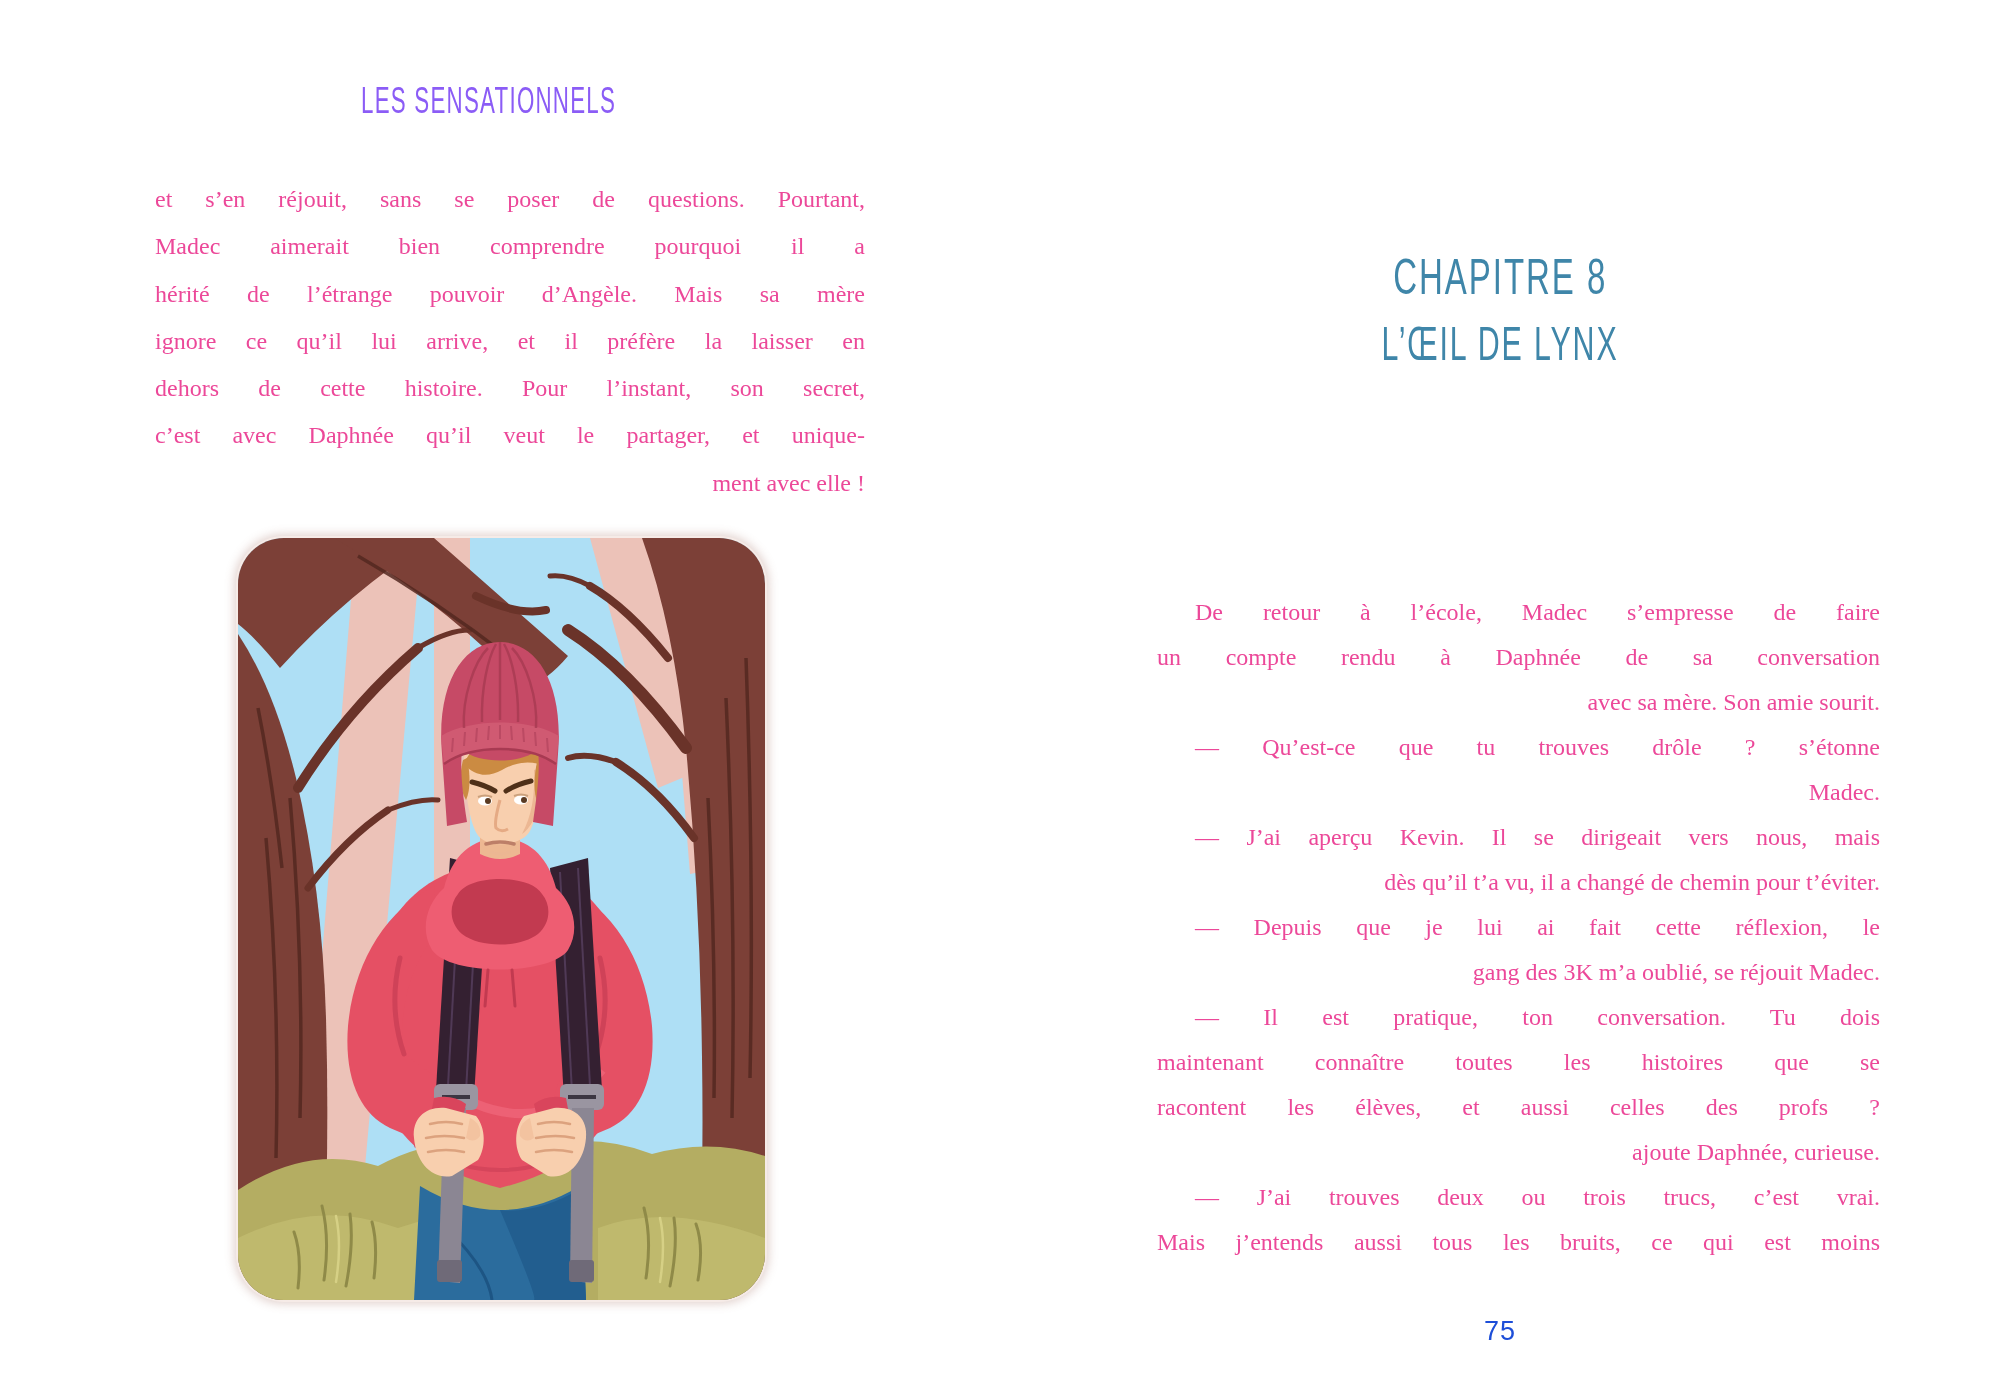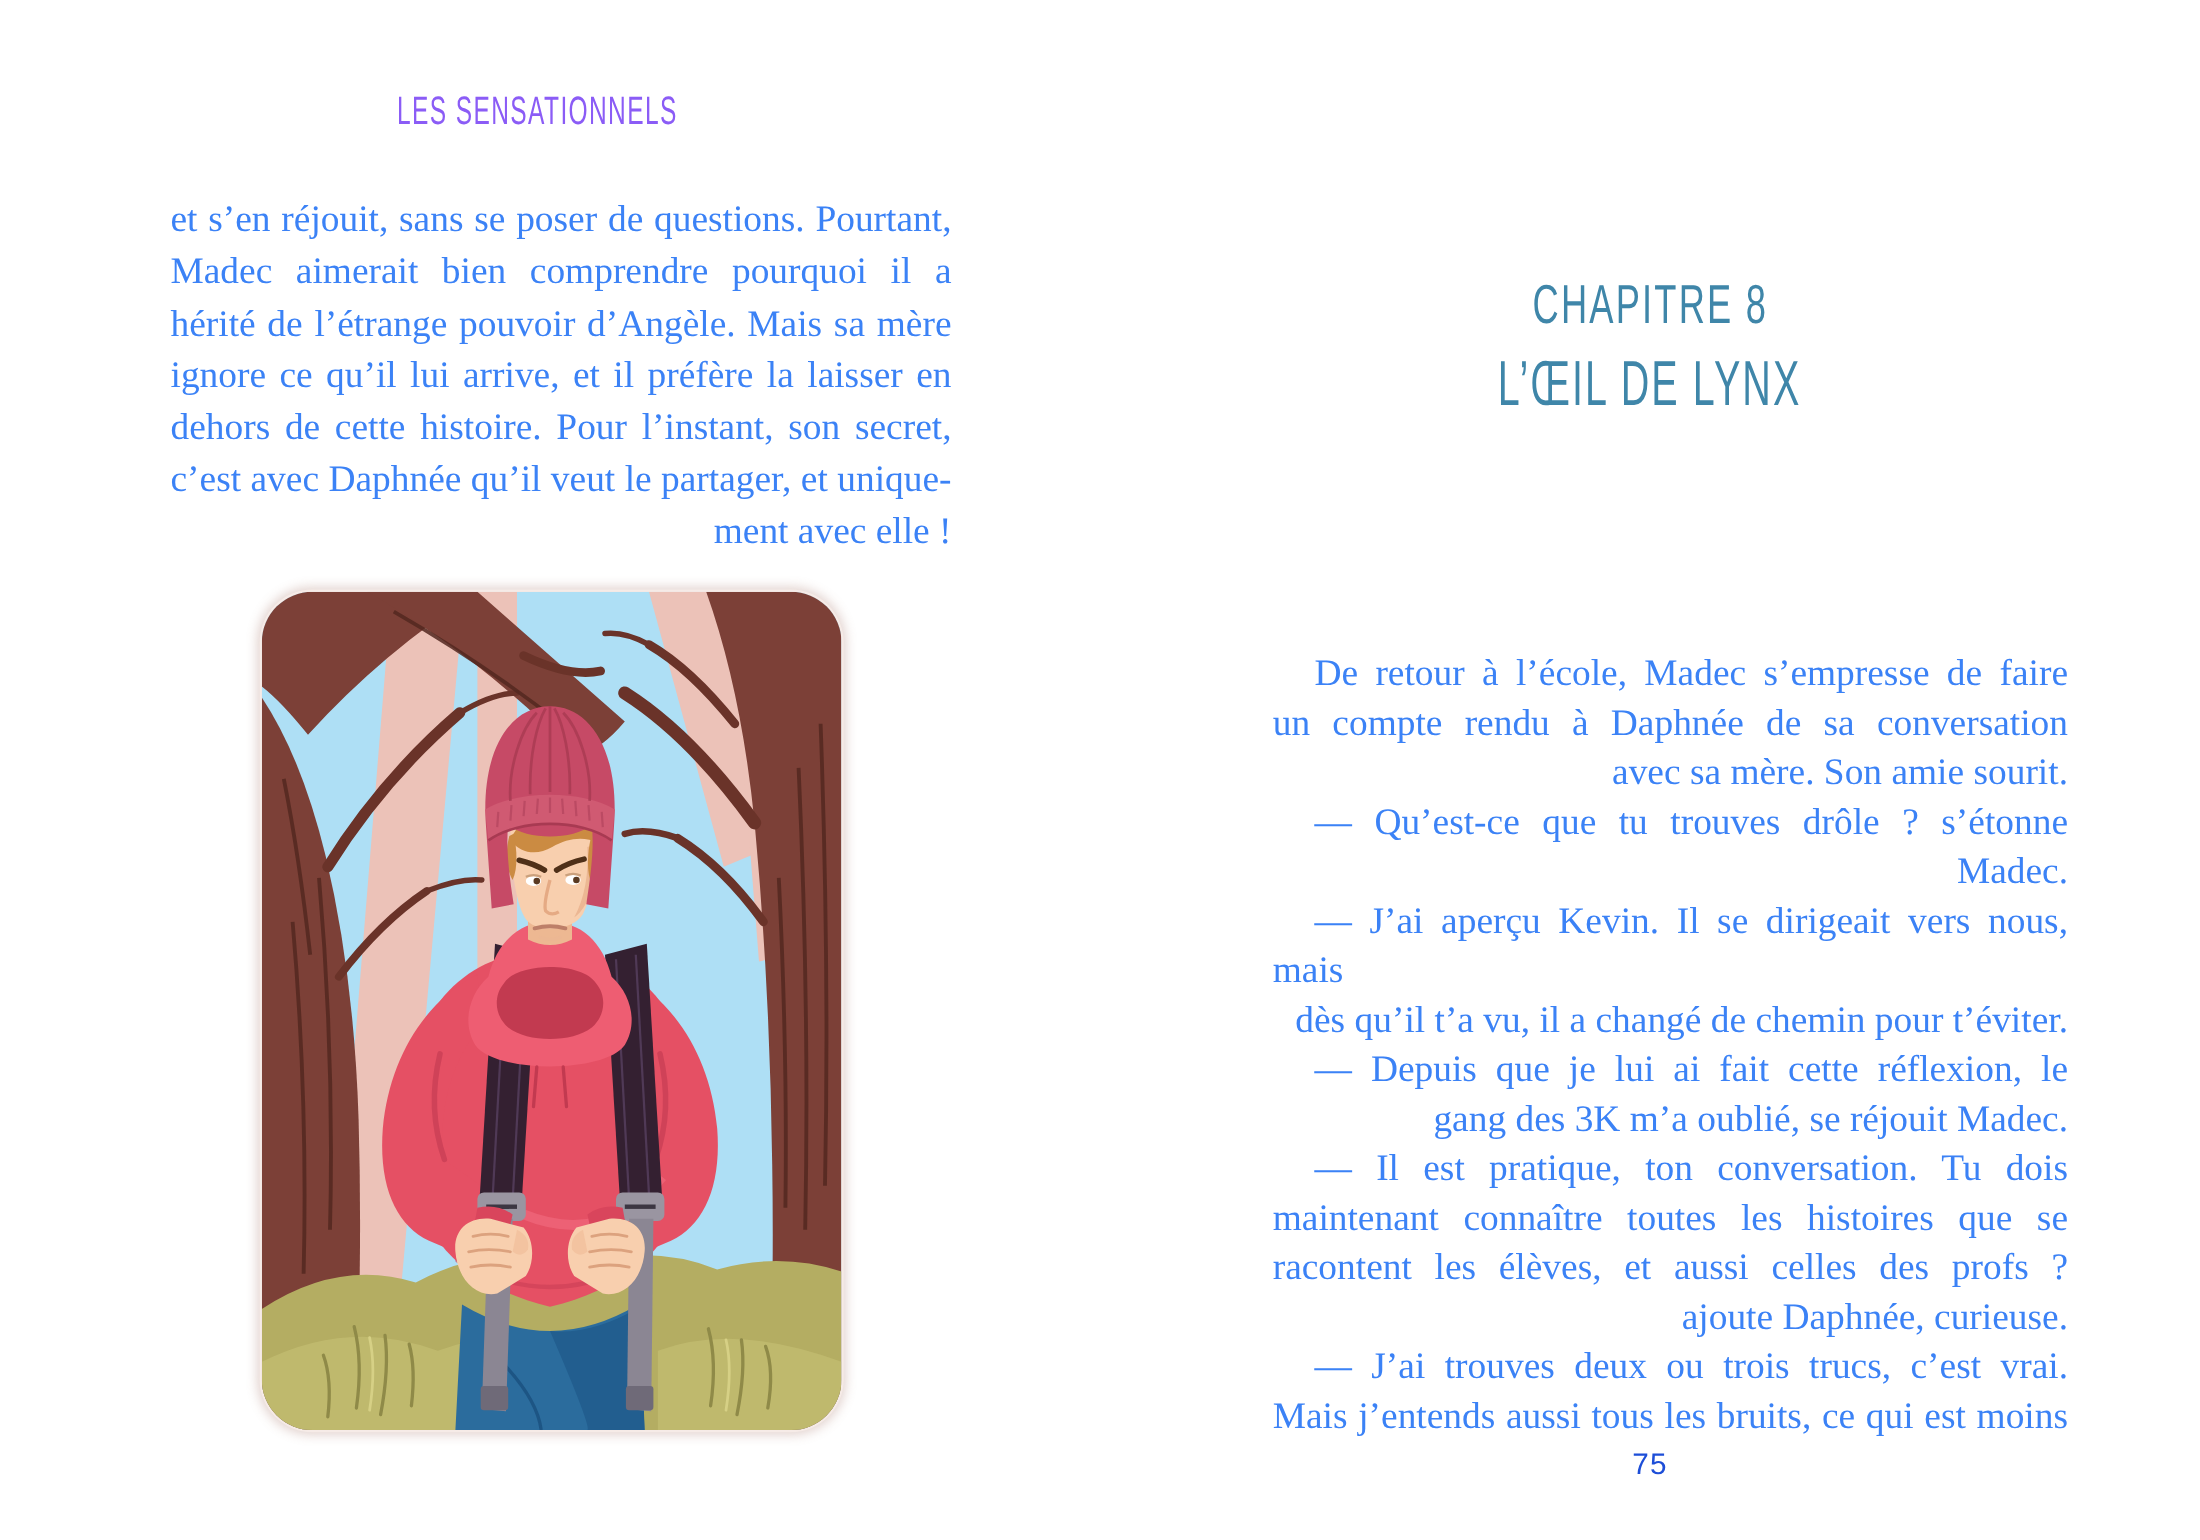--- a/index.html
+++ b/index.html
@@ -9,33 +9,33 @@
   .page.left{left:0;}
   .page.right{left:1000px;}
 
   
   .running-header{position:absolute;left:361px;top:80px;white-space:nowrap;
     font-family:"Liberation Sans",sans-serif;font-weight:400;font-size:36px;
     color:#8b5cf6;letter-spacing:2px;}
   .running-header span{display:inline-block;transform:scaleX(0.62);transform-origin:left center;}
 
   
-  .body-text{position:absolute;font-size:34px;line-height:47.3px;color:#3b82f6;}
+  .body-text{position:absolute;font-size:24px;line-height:47.3px;color:#ec4899;}
   .left-col{left:155px;top:176px;width:710px;}
   .right-col{left:157px;top:590px;width:723px;line-height:45px;}
   .line{text-align:right;}
   .line.j{text-align:justify;text-align-last:justify;}
   .line.ind{text-indent:38px;}
 
   
   .chapter-heading{position:absolute;left:200px;top:248px;width:600px;text-align:center;
     font-family:Liberation Sans, sans-serif;color:#3f86a9;}
   .chapter-label{font-size:50px;letter-spacing:3px;white-space:nowrap;}
   .chapter-label span{display:inline-block;transform:scaleX(0.66);}
-  .chapter-title{font-size:58px;letter-spacing:3px;margin-top:9px;white-space:nowrap;}
+  .chapter-title{font-size:49px;letter-spacing:3px;margin-top:9px;white-space:nowrap;}
   .chapter-title span{display:inline-block;transform:scaleX(0.62);}
 
   
   .page-number{position:absolute;left:400px;top:1316px;width:200px;text-align:center;
     font-family:"Liberation Sans",sans-serif;font-size:27px;color:#1d4ed8;letter-spacing:1px;}
 
   
   .illustration{position:absolute;left:238px;top:538px;width:527px;height:762px;margin:0;
     border-radius:46px;overflow:hidden;
     box-shadow:0 0 0 2px #f6ebe7, 0 0 10px 4px rgba(158,105,94,0.30);}

